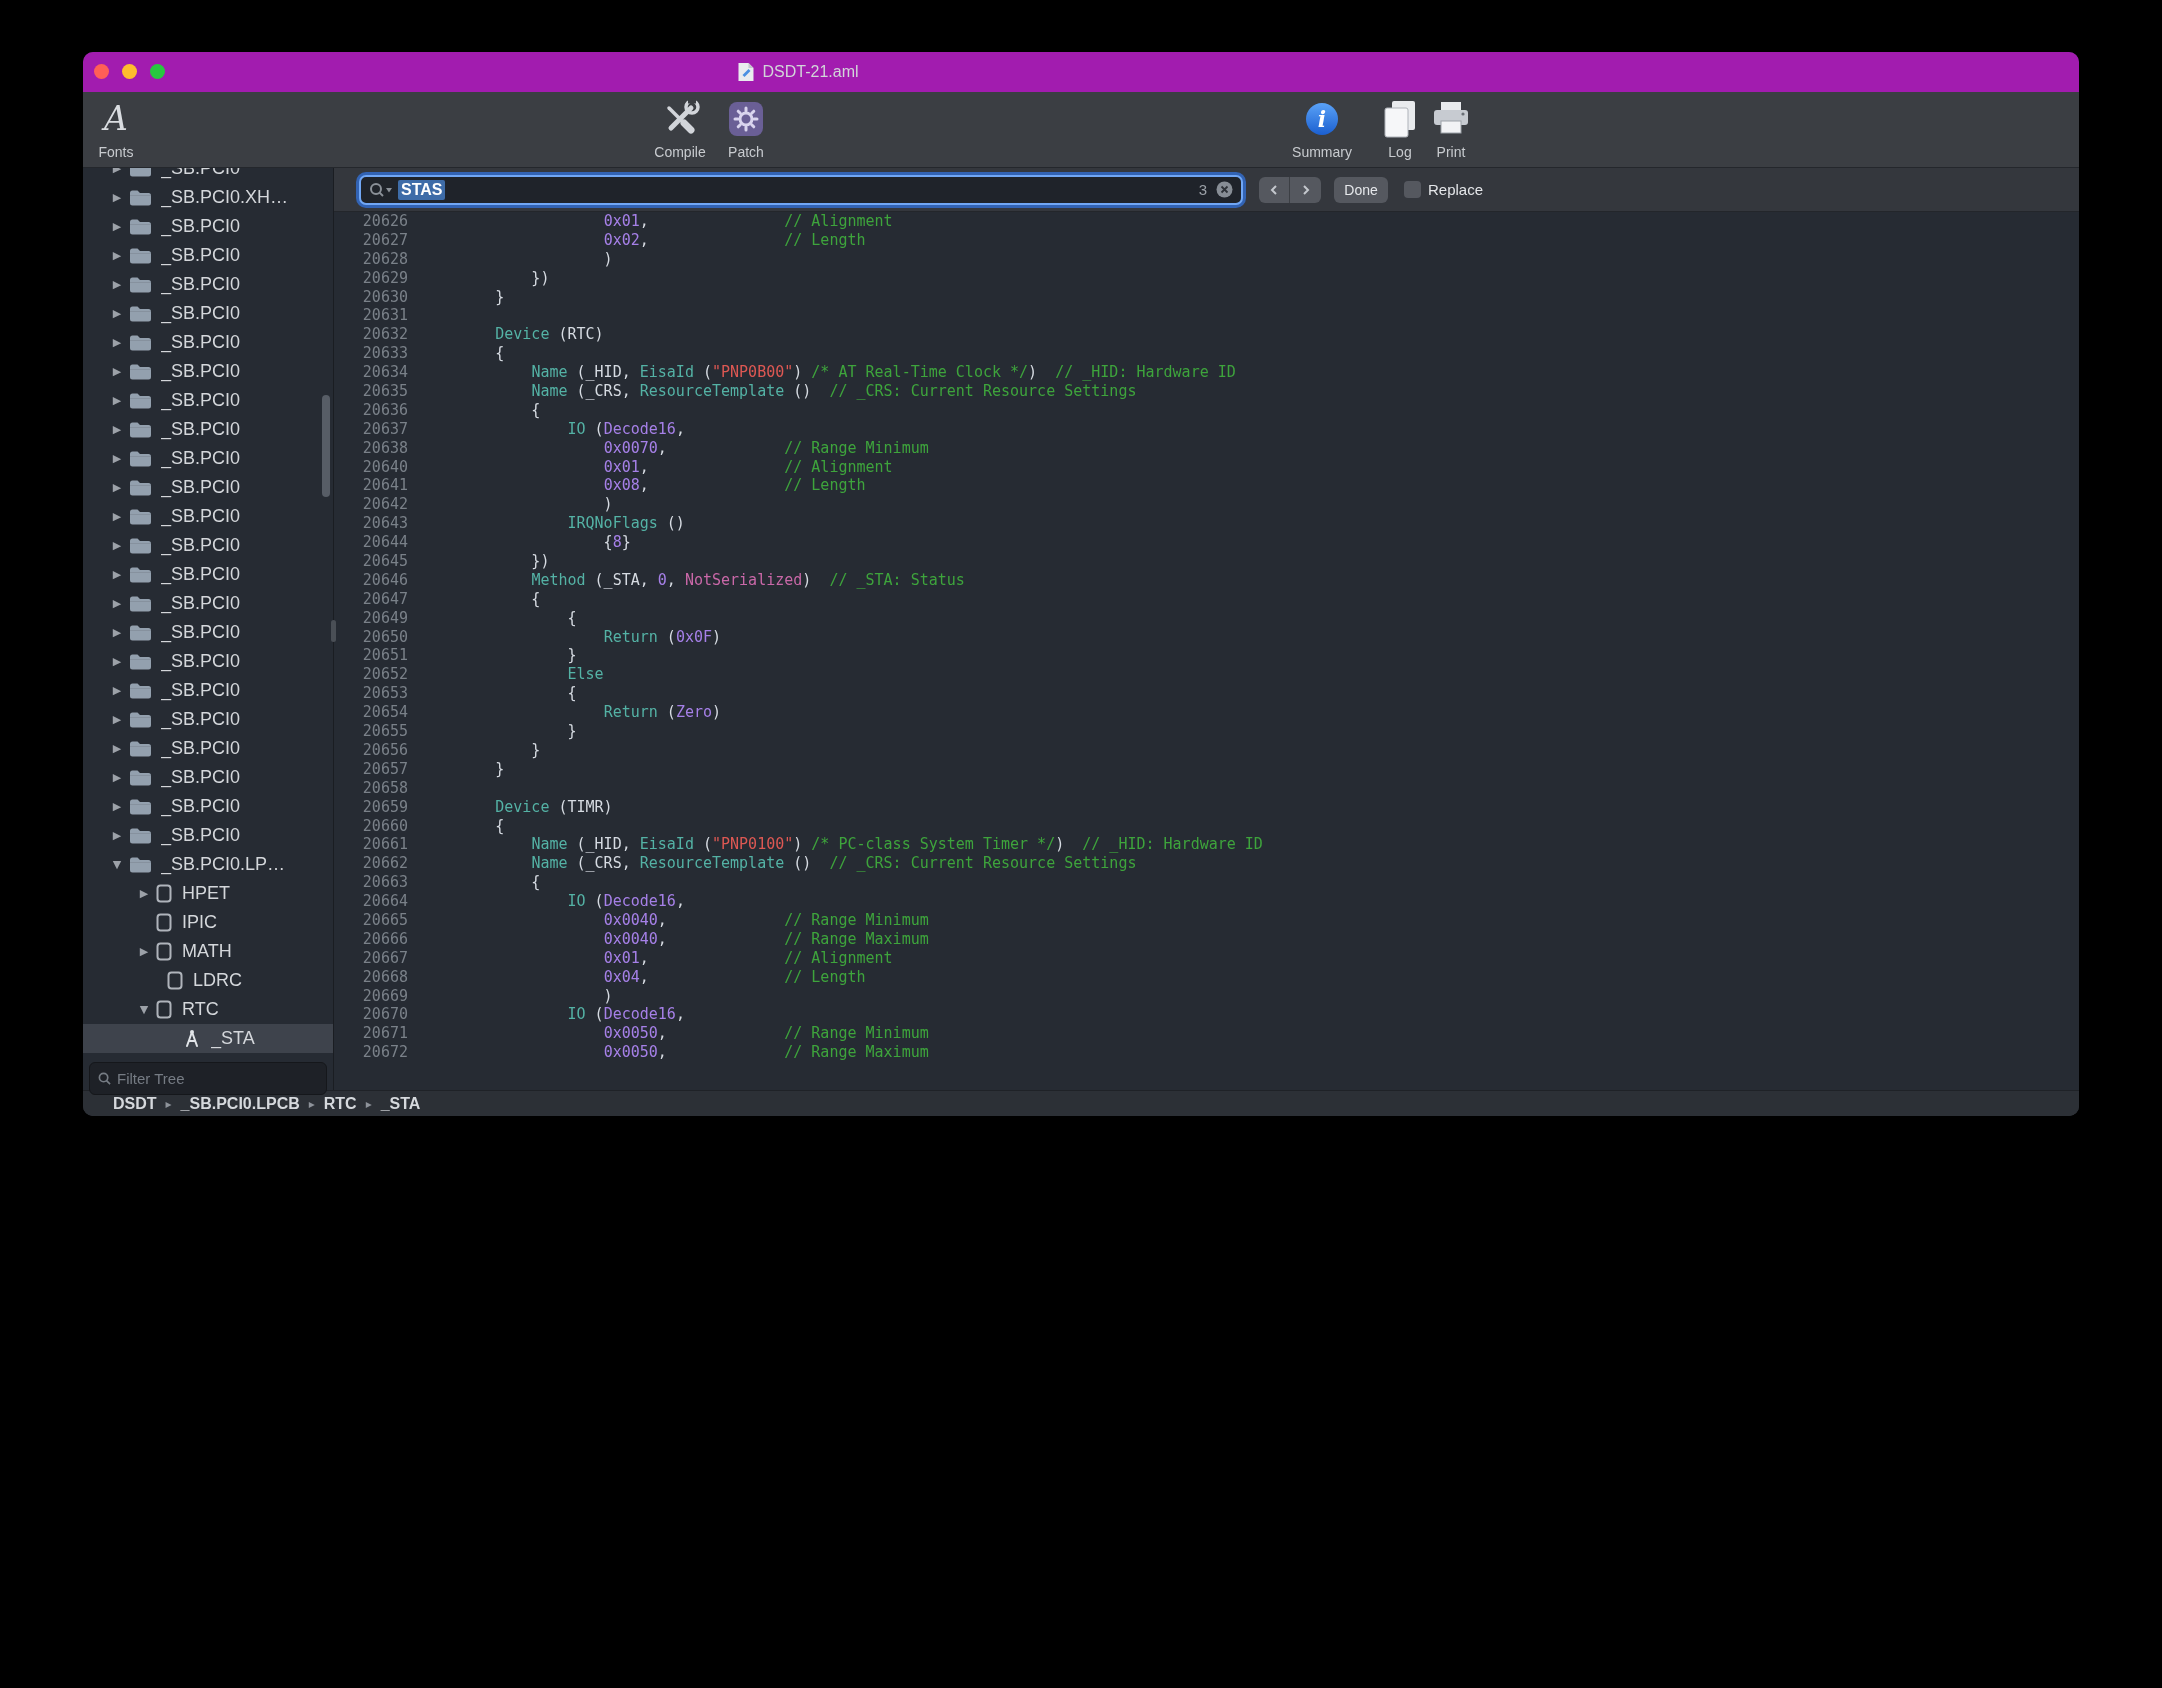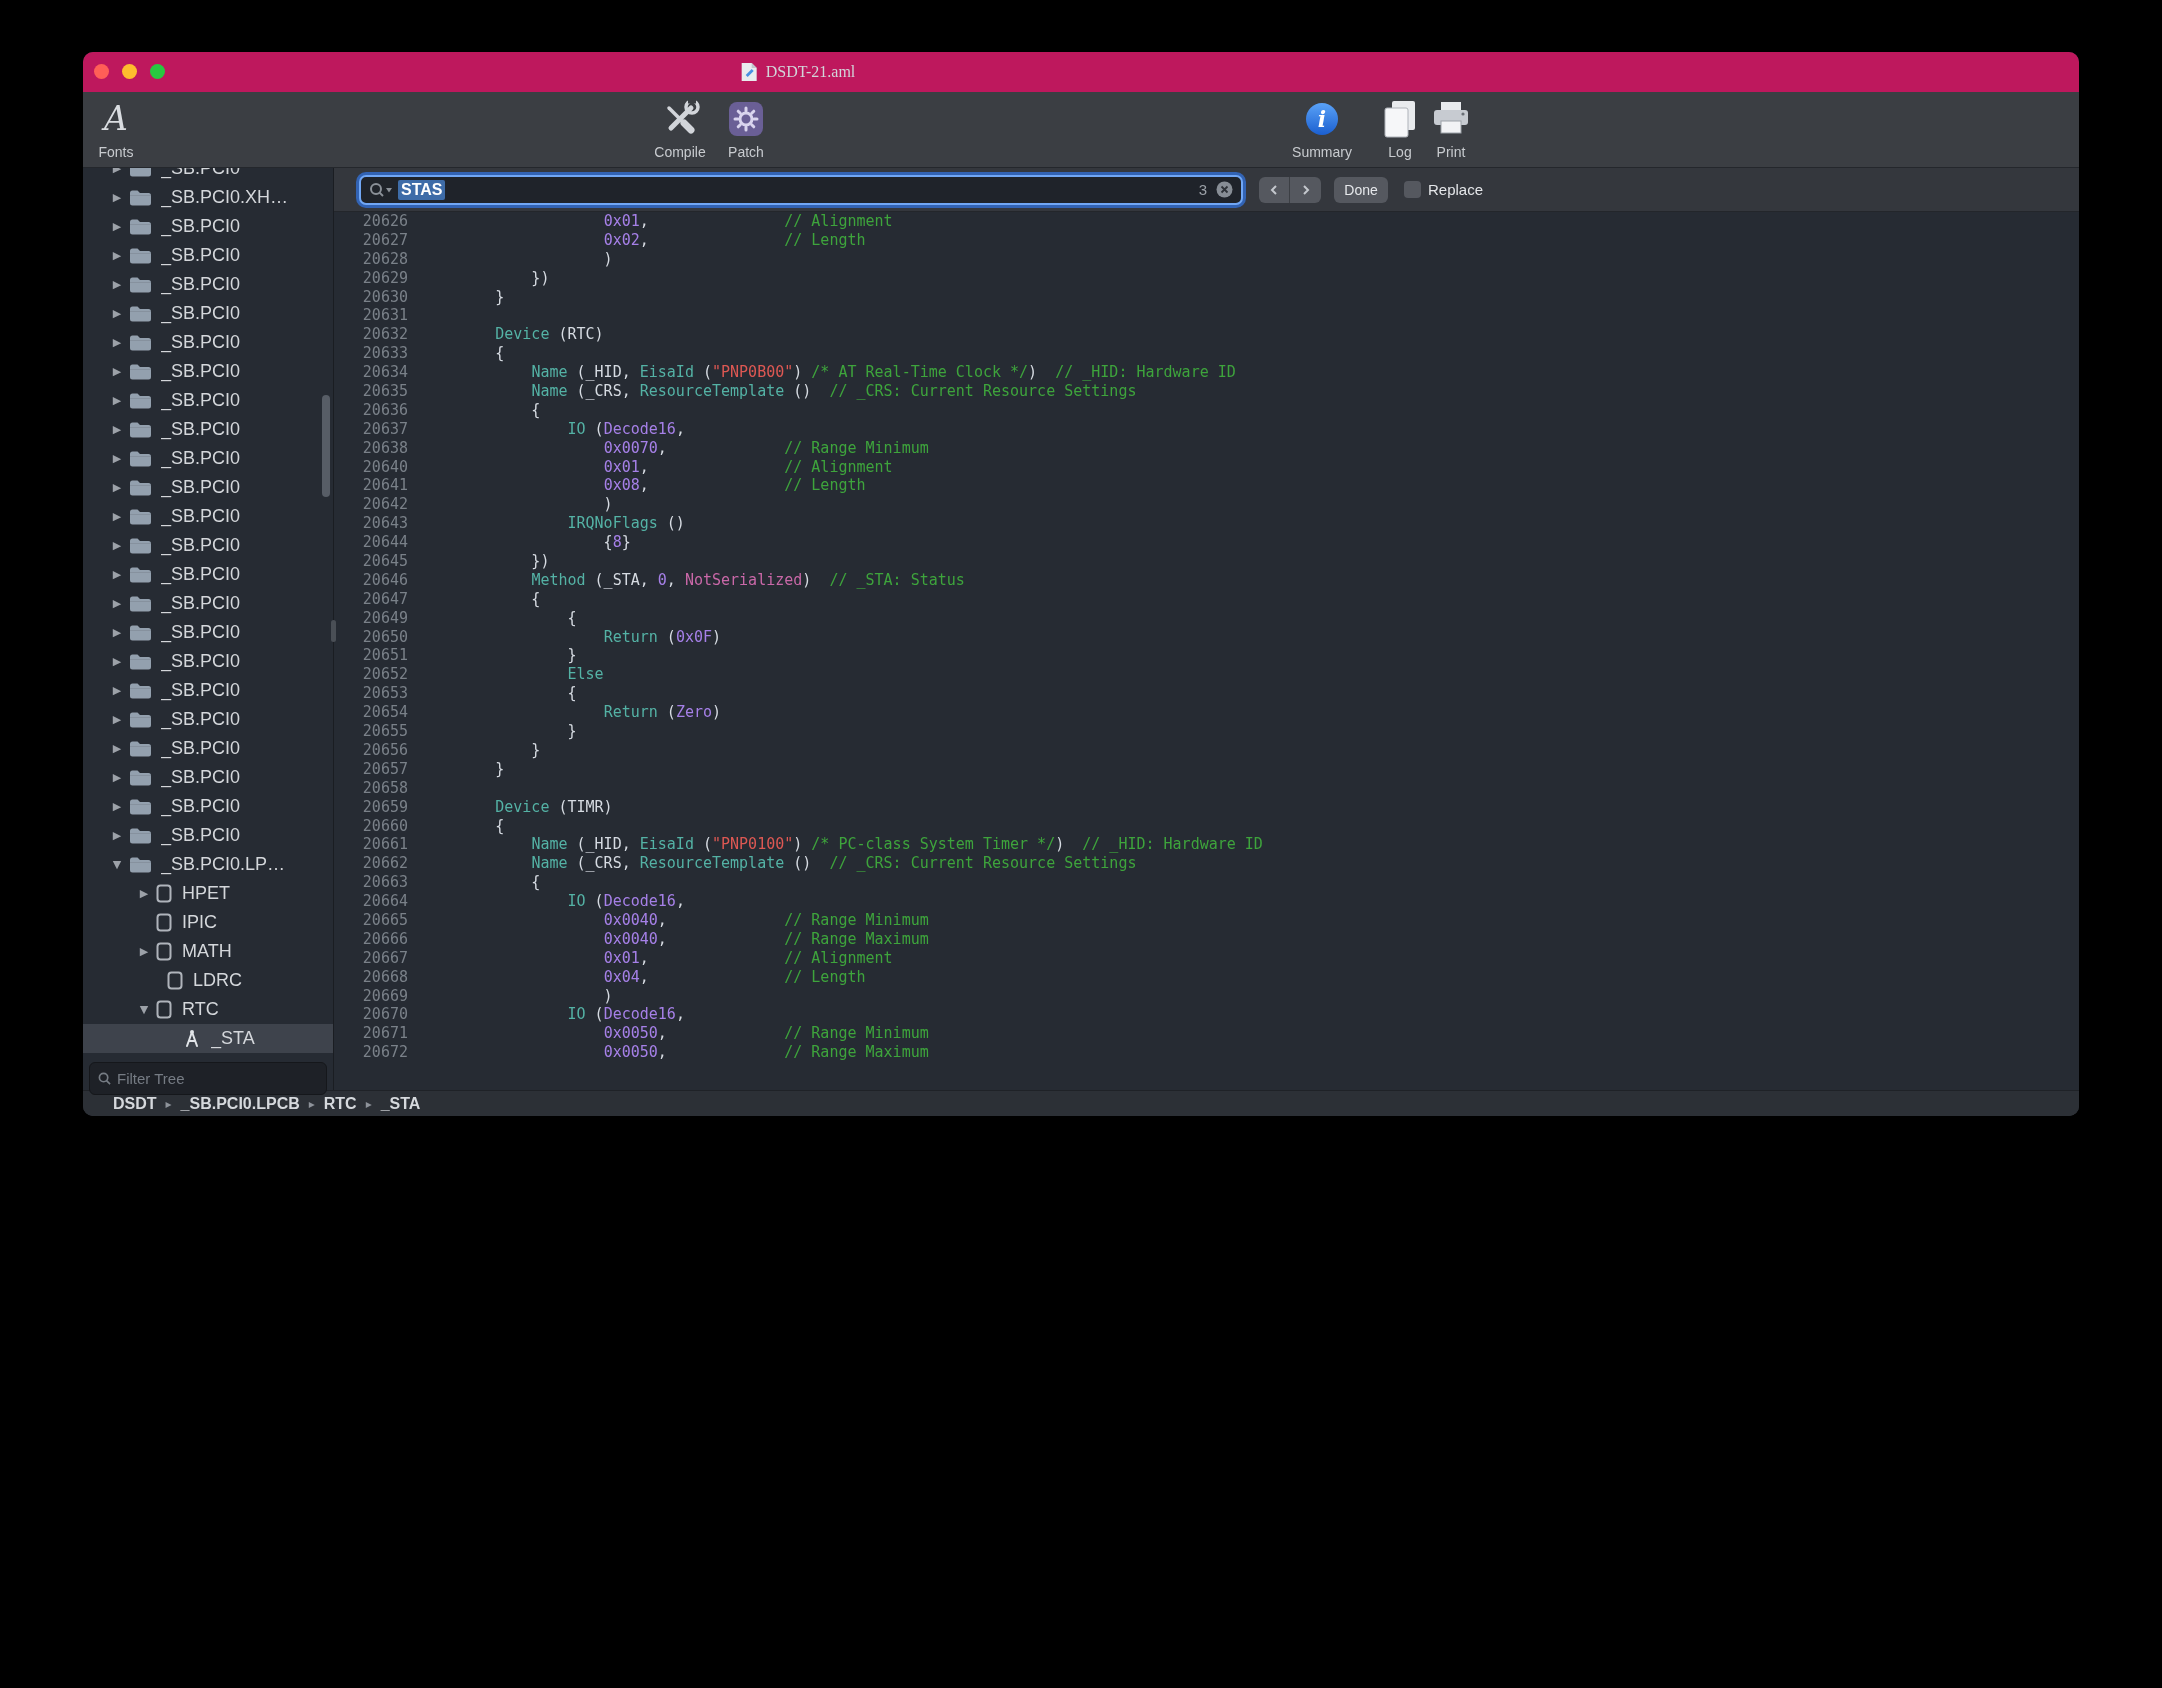--- a/index.html
+++ b/index.html
@@ -4,21 +4,21 @@
 <style>
   * { margin:0; padding:0; box-sizing:border-box; }
   html,body { width:2162px; height:1688px; background:#000; overflow:hidden;
               font-family:"Liberation Sans", sans-serif; }
 
   .window { position:absolute; left:83px; top:52px; width:1996px; height:1064px;
             background:#262B33; border-radius:10px; overflow:hidden;
             box-shadow: inset 0 0 0 1px rgba(255,255,255,0.07); }
 
   
-  .titlebar { height:40px; background:#be185d; position:relative;font-family:Liberation Serif, serif; }
+  .titlebar { height:40px; background:#a21caf; position:relative; }
   .traffic { position:absolute; left:11px; top:12px; display:flex; gap:13px; }
   .tl { width:15px; height:15px; border-radius:50%; display:inline-block; }
   .tl.red    { background:#FF5F57; }
   .tl.yellow { background:#FEBC2E; }
   .tl.green  { background:#28C840; }
   .title-wrap { position:absolute; left:715px; top:0; height:40px; transform:translateX(-50%);
                 display:flex; align-items:center; gap:8px; }
   .title { color:#D2D5D9; font-size:16px; }
 
   

